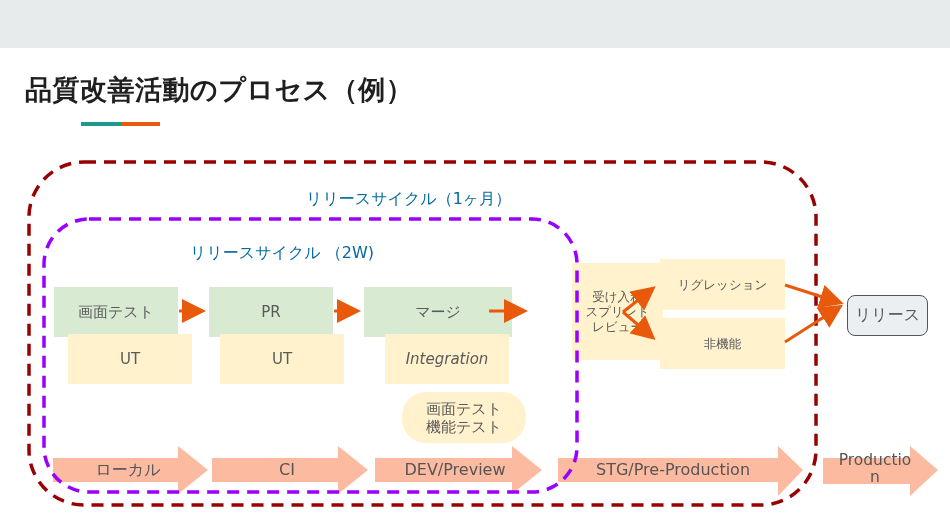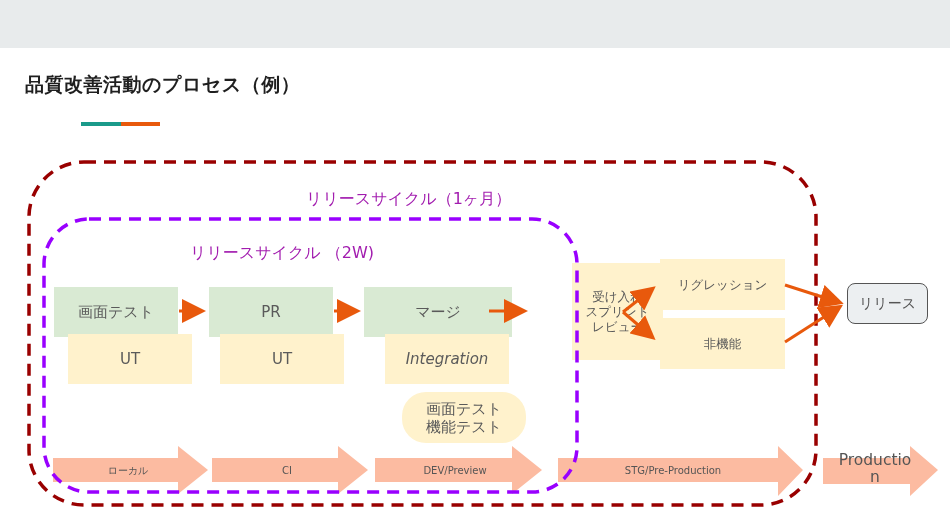--- a/index.html
+++ b/index.html
@@ -1,28 +1,28 @@
 <!DOCTYPE html>
 <html><head>
 <meta charset="utf-8">
 <style>
   html,body{margin:0;padding:0;}
   body{width:950px;height:532px;position:relative;background:#ffffff;overflow:hidden;font-family:"DejaVu Sans","Liberation Sans",sans-serif;}
   .topbar{position:absolute;left:0;top:0;width:950px;height:48px;background:#e8ebec;}
-  .title{position:absolute;left:25px;top:72px;font-size:19px;font-weight:bold;color:#1f1f1f;letter-spacing:0.5px;white-space:nowrap;}
+  .title{position:absolute;left:25px;top:72px;font-size:27px;font-weight:bold;color:#1f1f1f;letter-spacing:0.5px;white-space:nowrap;}
   .underline-teal{position:absolute;left:81px;top:122px;width:40px;height:4px;background:#1a9a8a;}
   .underline-orange{position:absolute;left:121px;top:122px;width:39px;height:4px;background:#e8590c;}
   svg.overlay{position:absolute;left:0;top:0;}
-  .label{position:absolute;color:#a21caf;font-size:16px;white-space:nowrap;}
+  .label{position:absolute;color:#0369a1;font-size:16px;white-space:nowrap;}
   .box{position:absolute;display:flex;align-items:center;justify-content:center;text-align:center;color:#5a5a5a;font-size:15px;line-height:1.2;}
   .green{background:#d9ead3;}
   .yellow{background:#fff2cc;}
   .small{font-size:12.5px;}
-  .release{position:absolute;left:847px;top:283px;width:81px;height:41px;background:#eceff1;border:1.5px solid #555;border-radius:8px;display:flex;align-items:center;justify-content:center;color:#555;font-size:14px;box-sizing:border-box;}
-  .env-text{position:absolute;display:flex;align-items:center;justify-content:center;color:#555;font-size:10px;text-align:center;line-height:1.1;}
+  .release{position:absolute;left:847px;top:295px;width:81px;height:41px;background:#eceff1;border:1.5px solid #555;border-radius:8px;display:flex;align-items:center;justify-content:center;color:#555;font-size:16px;box-sizing:border-box;}
+  .env-text{position:absolute;display:flex;align-items:center;justify-content:center;color:#555;font-size:16px;text-align:center;line-height:1.1;}
 </style>
 </head>
 <body>
 
 <div class="topbar"></div>
 <div class="title">品質改善活動のプロセス（例）</div>
 <div class="underline-teal"></div>
 <div class="underline-orange"></div>
 
 <svg class="overlay" width="950" height="532">

